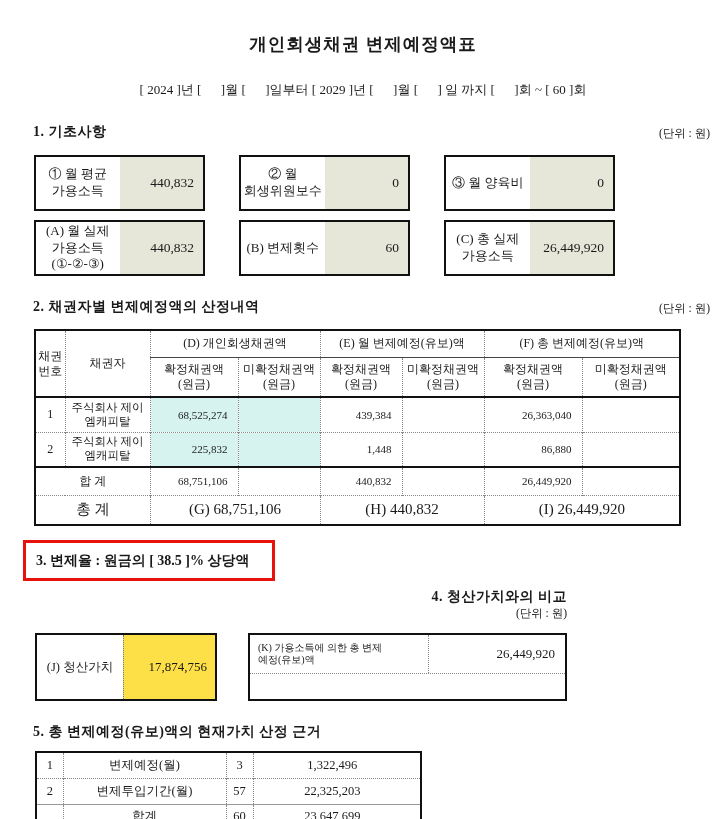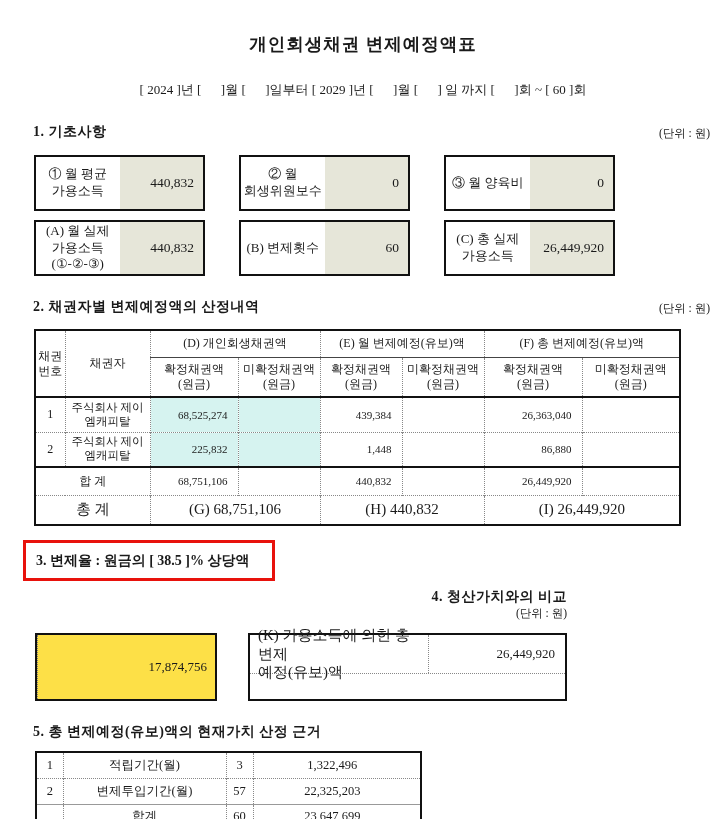--- a/index.html
+++ b/index.html
@@ -63,21 +63,21 @@
   .jbox .lbl { width:86px; display:flex; align-items:center; justify-content:center; font-size:12.5px; }
   .jbox .val {
     flex:1; background:#fde047; border-left:1px dotted #777;
     display:flex; align-items:center; justify-content:flex-end; padding-right:8px; font-size:13px;
   }
   .klbox { width:319px; height:68px; border:2px solid #111; display:flex; flex-direction:column; background:#fff; }
   .klbox .krow { display:flex; height:39px; border-bottom:1px dotted #888; }
   .klbox .lrow { display:flex; flex:1; }
   .klbox .lbl {
     width:178px; display:flex; align-items:center; padding-left:8px;
-    font-size:15px; line-height:1.25; white-space:pre-line;
+    font-size:10px; line-height:1.25; white-space:pre-line;
   }
   .klbox .val {
     flex:1; border-left:1px dotted #888; display:flex; align-items:center;
     justify-content:flex-end; padding-right:10px; font-size:13px;
   }
 
   
   .calc-table { width:385px; margin:10px 0 0 35px; border:2px solid #111; table-layout:fixed; }
   .calc-table td { border-left:1px dotted #888; height:26px; font-size:12.5px; }
   .calc-table tr.dot-sep { border-bottom:1px dotted #888; }
@@ -222,20 +222,21 @@
     </div>
   </div>
 
   <div class="sec4-headrow">
     <span class="sec-heading">4. 청산가치와의 비교</span>
     <span class="unit-label">(단위 : 원)</span>
   </div>
 
   <div class="sec4-boxes">
     <div class="jbox">
+      <div class="lbl">(J) 청산가치</div>
       <div class="val">17,874,756</div>
     </div>
     <div class="klbox">
       <div class="krow">
         <div class="lbl">(K) 가용소득에 의한 총 변제
 예정(유보)액</div>
         <div class="val">26,449,920</div>
       </div>
     </div>
   </div>
@@ -245,21 +246,21 @@
   <table class="calc-table">
     <colgroup>
       <col style="width:27px">
         <col style="width:163px">
         <col style="width:27px">
         <col style="width:168px">
     </colgroup>
     <tbody>
         <tr class="dot-sep">
       <td class="ctr">1</td>
-      <td class="ctr">적립기간(월)</td>
+      <td class="ctr">변제예정(월)</td>
       <td class="ctr">3</td>
       <td class="num">1,322,496</td>
     </tr>
     <tr class="sol-sep">
       <td class="ctr">2</td>
       <td class="ctr">변제투입기간(월)</td>
       <td class="ctr">57</td>
       <td class="num">22,325,203</td>
     </tr>
     <tr>

